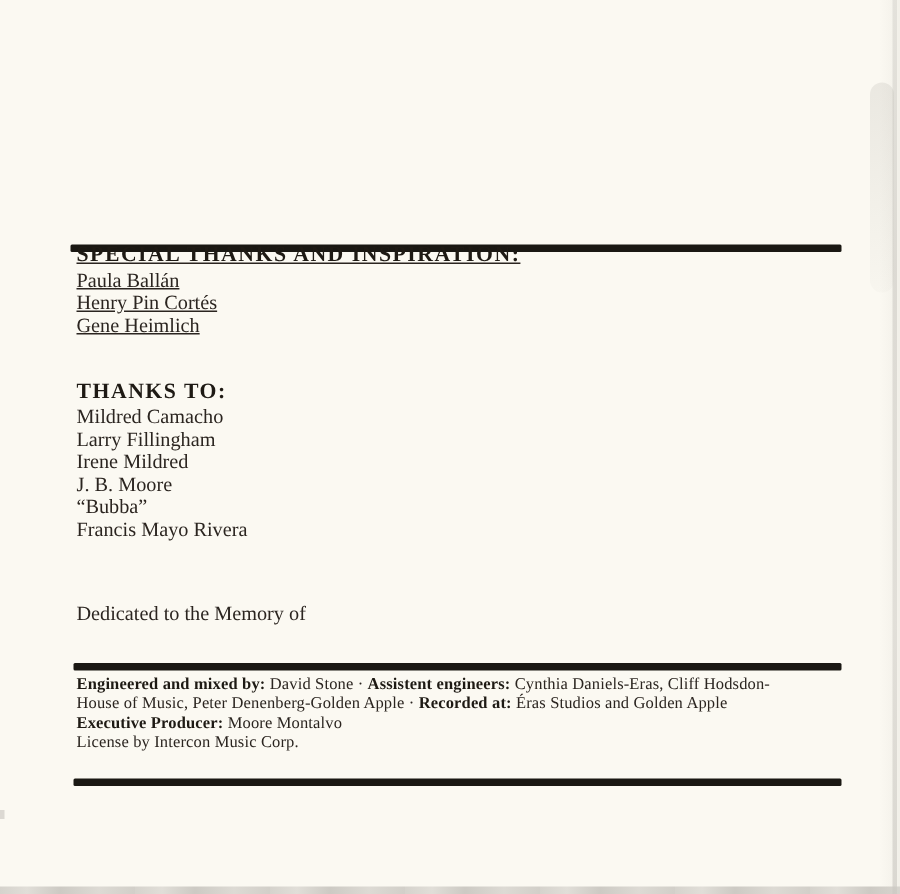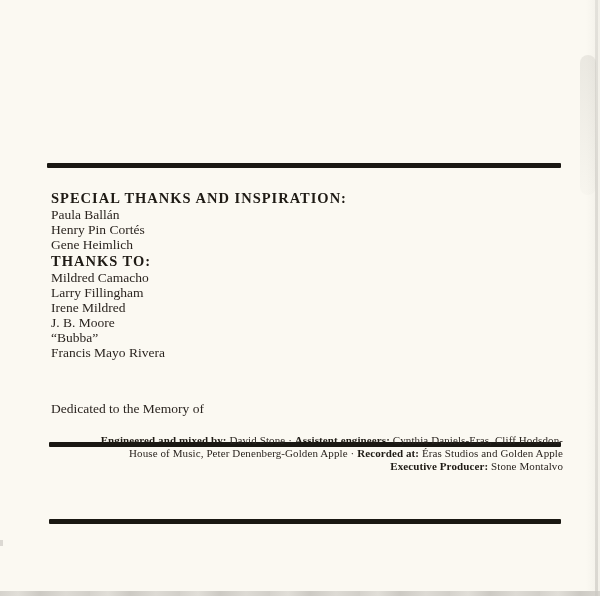--- a/index.html
+++ b/index.html
@@ -41,28 +41,27 @@
     line-height: 16px;
     letter-spacing: 1px;
     color: var(--ink-strong);
     margin: 0 0 1px 0;
   }
   .name-line, .dedication-line {
     font-size: 13.5px;
     line-height: 15px;
     white-space: nowrap;
   }
-  #special-block    { top: 190px; }
+  #special-block    { top: 162px; text-decoration: underline; }
   #thanks-block     { top: 253px; }
   #dedication-block { top: 401px; }
 
   #credits-block {
-    top: 434px;
+    top: 450px;
     width: 512px;
-    text-align: right;
   }
   .credit-line {
     font-size: 11px;
     line-height: 12.9px;
     letter-spacing: 0.1px;
     white-space: nowrap;
   }
   .credit-line .b { font-weight: bold; color: var(--ink-strong); }
 
   
@@ -134,21 +133,22 @@
     <div>
         <div class="dedication-line">Dedicated to the Memory of</div>
       </div>
   </div>
 
   <div class="rule rule-mid"></div>
 
   <div class="block" id="credits-block">
       <div class="credit-line"><span class="b">Engineered and mixed by:</span><span> David Stone · </span><span class="b">Assistent engineers:</span><span> Cynthia Daniels-Eras, Cliff Hodsdon-</span></div>
       <div class="credit-line"><span>House of Music, Peter Denenberg-Golden Apple · </span><span class="b">Recorded at:</span><span> Éras Studios and Golden Apple</span></div>
-      <div class="credit-line"><span class="b">Executive Producer:</span><span> Stone Montalvo</span></div>
+      <div class="credit-line"><span class="b">Executive Producer:</span><span> Moore Montalvo</span></div>
+      <div class="credit-line"><span>License by Intercon Music Corp.</span></div>
     </div>
 
   <div class="rule rule-bottom"></div>
 
   <div class="scan-shade-right"></div>
   <div class="scan-edge-right"></div>
   <div class="scan-edge-bottom"></div>
   <div class="scan-smudge-top-right"></div>
   <div class="scan-speck-left"></div>
 

